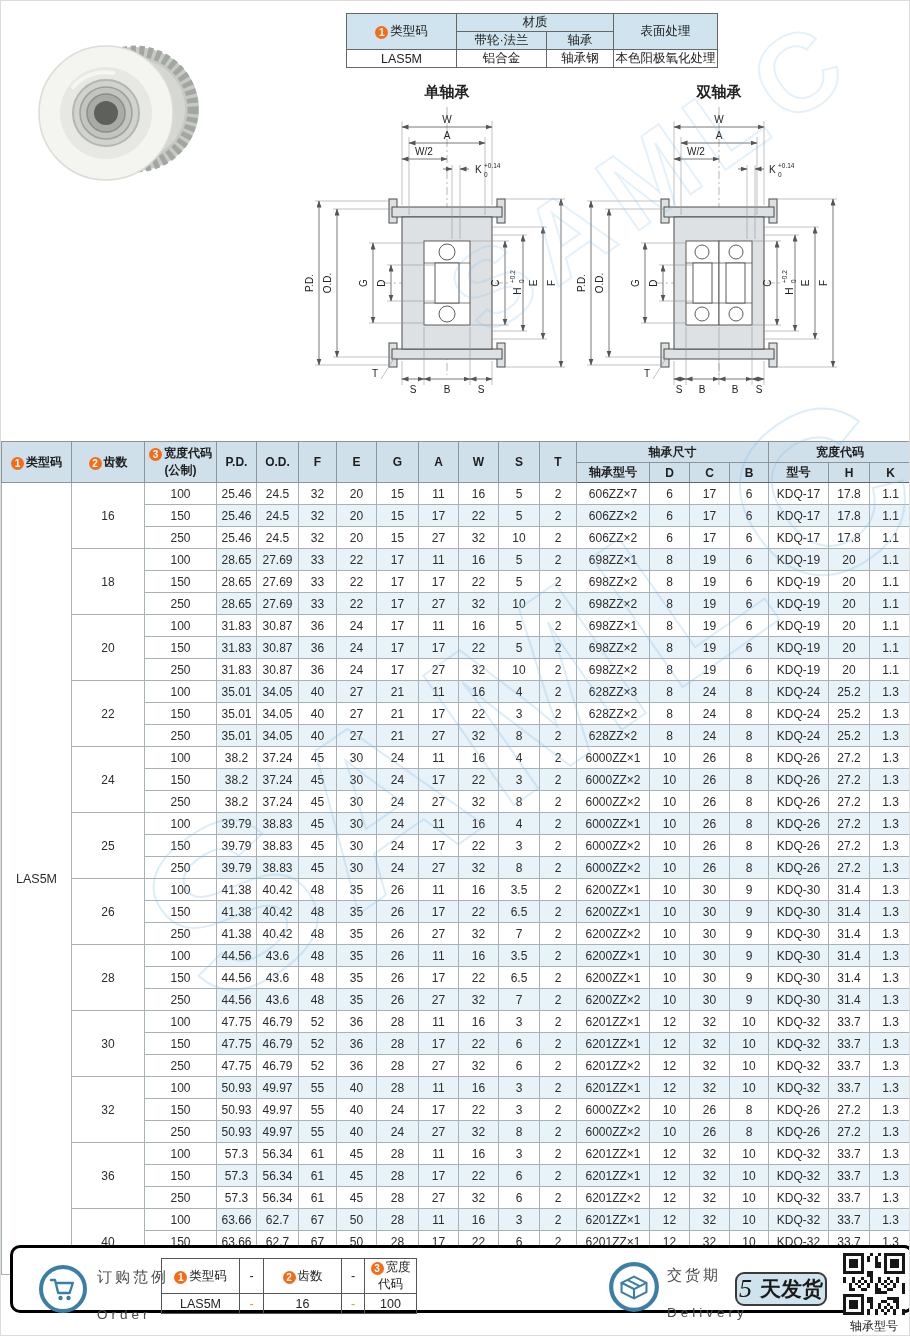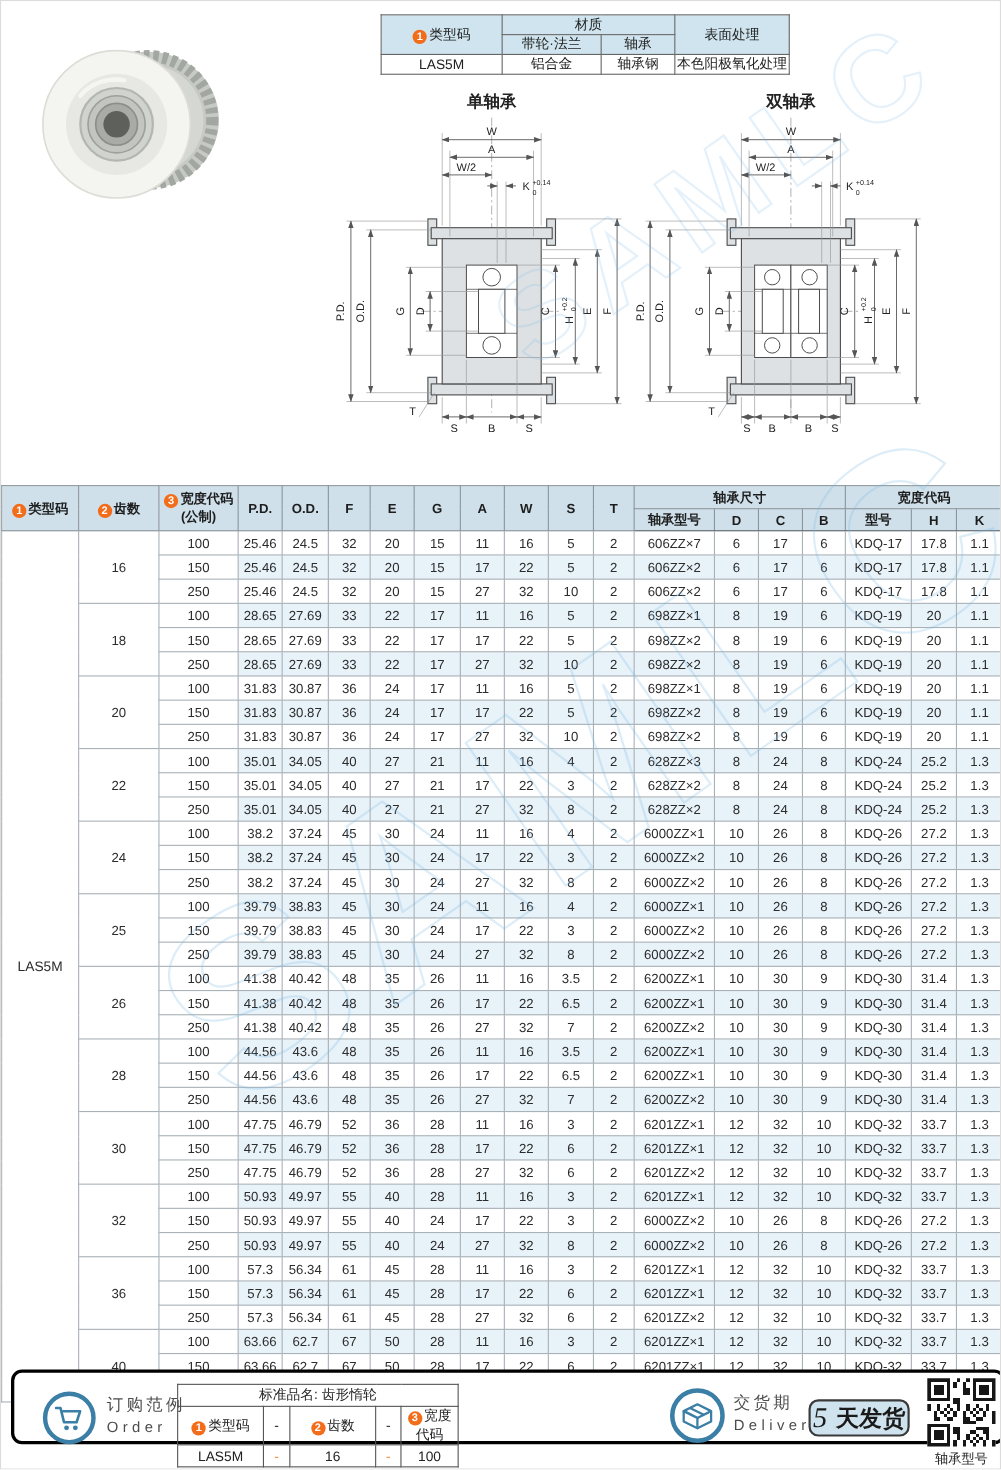--- a/index.html
+++ b/index.html
@@ -38,21 +38,21 @@
               padding:0;height:20px;}
   .maintbl tr.h2 th{height:19px;border-bottom:1px solid #5d666c;}
   .maintbl td{border:1px solid #a8b1b6;font-size:12px;color:#2c2c2c;text-align:center;height:21px;padding:0;background:#fff;}
   .maintbl tr.gstart td{border-top:1px solid #5d666c;}
   .maintbl tr.tint td.datacell{background:#e8f2f9;}
   .maintbl td.codecell{font-size:12.5px;}
   
   .bottom{position:absolute;left:9px;top:1244px;width:904px;height:68px;border:3px solid #000000;
           border-radius:10px;background:#fff;box-sizing:border-box;}
   .iclbl{font-size:15px;color:#4c4c4c;letter-spacing:3px;white-space:nowrap;}
-  .iclbl .en{font-size:13.5px;letter-spacing:4px;margin-top:3px;}
+  .iclbl .en{font-size:13.5px;letter-spacing:4px;margin-top:20px;}
   .ordertable{position:absolute;left:148px;top:10px;border-collapse:collapse;table-layout:fixed;}
   .ordertable td{border:1px solid #555;font-size:12.5px;text-align:center;height:19px;padding:0;color:#222;}
   .pill{position:absolute;left:722px;top:24px;width:92px;height:34px;border:2px solid #3a3a3a;border-radius:9px;
         background:#cfe3ee;display:flex;align-items:center;justify-content:center;gap:8px;box-sizing:border-box;}
   .pill .five{font-family:"Liberation Serif","DejaVu Serif",serif;font-style:italic;font-size:26px;color:#1a1a1a;}
   .pill .unit{font-size:21px;font-weight:bold;color:#1a1a1a;}
   .qrlbl{position:absolute;left:824px;top:70px;width:74px;text-align:center;font-size:12px;color:#222;}
 </style>
 </head>
 <body>
@@ -1063,23 +1063,20 @@
     </div>
     <table class="ordertable">
       <colgroup>
           <col style="width:78px">
           <col style="width:24px">
           <col style="width:78px">
           <col style="width:23px">
           <col style="width:52px">
         </colgroup>
       <tbody>
-          <tr>
-            <td colspan="5">标准品名: 齿形惰轮</td>
-          </tr>
       <tr>
         <td><span class="onum">1</span><span>类型码</span></td>
         <td>-</td>
         <td><span class="onum">2</span><span>齿数</span></td>
         <td>-</td>
         <td><span class="onum">3</span><span>宽度代码</span></td>
       </tr>
       <tr>
         <td class="blue">LAS5M</td>
         <td style="color:#f08c3c">-</td>

